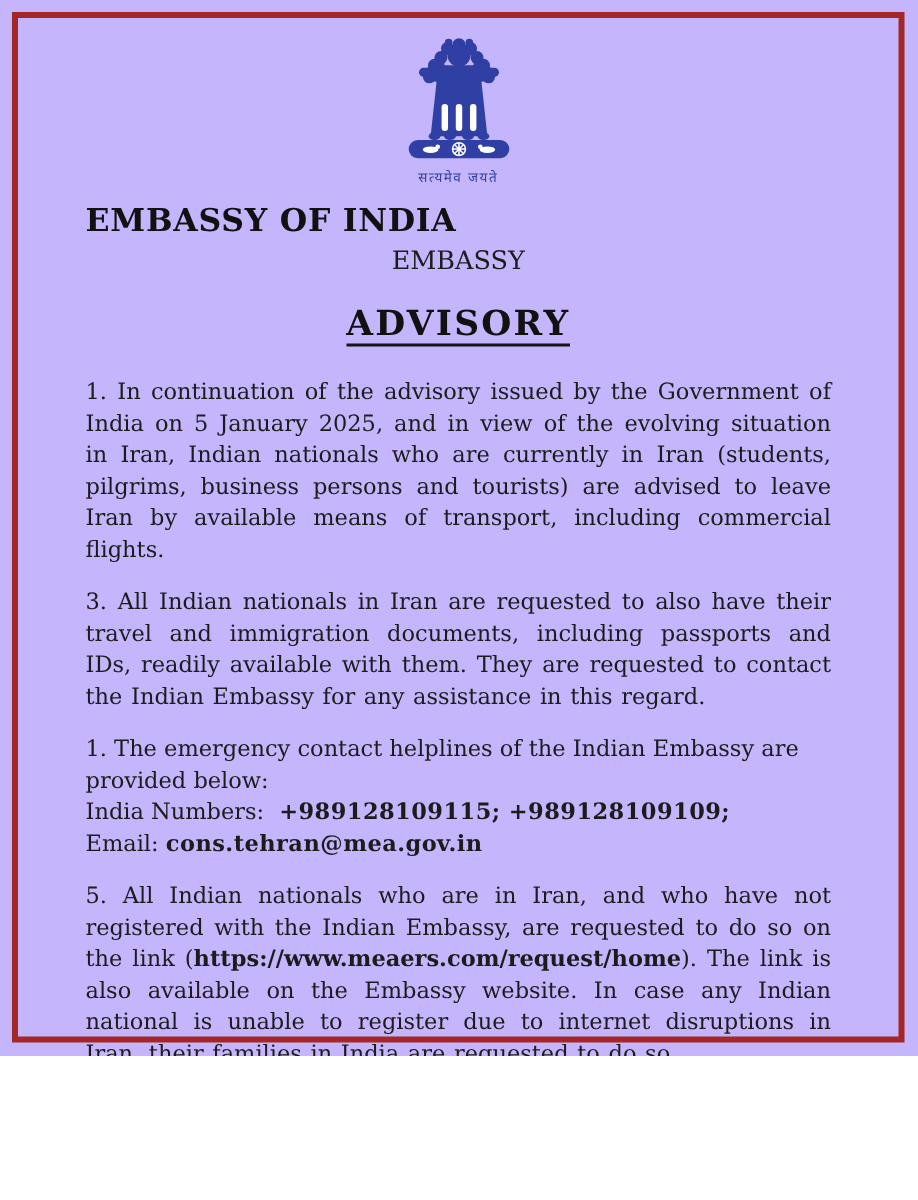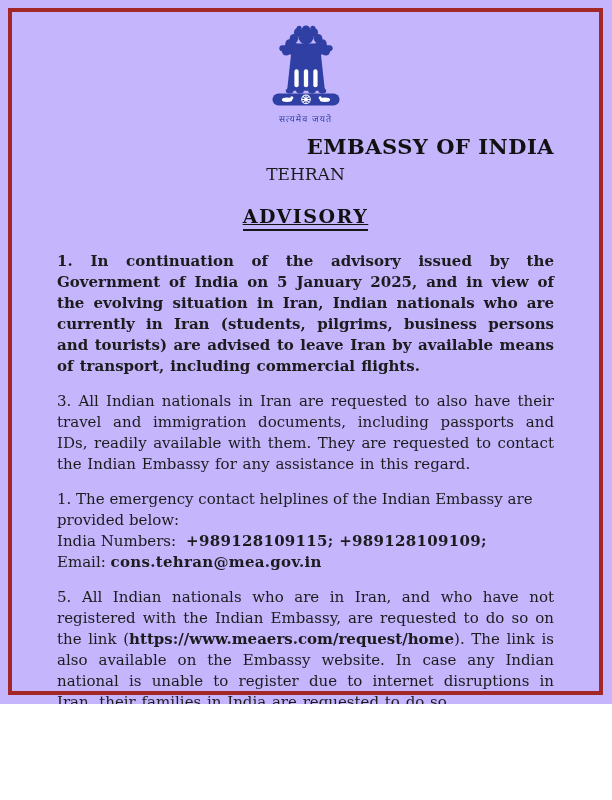--- a/index.html
+++ b/index.html
@@ -34,21 +34,21 @@
     margin-top: 4px;
   }
   .emblem-motto {
     font-size: 9px;
     color: #2f3fa3;
     letter-spacing: 1px;
     margin-top: 2px;
     line-height: 11px;
   }
   .org {
-    text-align: right;
+    text-align: left;
     font-weight: bold;
     font-size: 21px;
     letter-spacing: 0.5px;
     color: #111;
     margin-top: 10px;
     line-height: 24px;
   }
   .city {
     text-align: center;
     font-size: 17px;
@@ -56,46 +56,44 @@
     margin-top: 5px;
     line-height: 20px;
   }
   .title-wrap {
     text-align: center;
     margin-top: 20px;
   }
   .title {
     display: inline-block;
     font-weight: bold;
-    font-size: 19px;
+    font-size: 23px;
     letter-spacing: 1.5px;
     color: #111;
     border-bottom: 2.5px solid #161616;
     padding-bottom: 1px;
     line-height: 24px;
-    text-decoration: underline;
   }
   .date {
     text-align: right;
     font-size: 15px;
     color: #1c1c1c;
     margin-top: 14px;
     line-height: 18px;
   }
   .para {
     font-size: 15px;
     line-height: 21px;
     text-align: justify;
     color: #1c1c1c;
     margin: 14px 0 0 0;
     word-spacing: 1px;
   }
   .para.first {
     margin-top: 20px;
-    font-weight: bold;
   }
   .contact-block {
     margin-top: 14px;
     font-size: 15px;
     line-height: 21px;
     color: #1c1c1c;
   }
   .contact-line b {
     font-weight: bold;
     letter-spacing: 0.3px;
@@ -170,21 +168,21 @@
           <ellipse cx="28" cy="90.5" rx="6" ry="2.6"></ellipse>
           <circle cx="33.5" cy="88.2" r="1.8"></circle>
           <ellipse cx="72" cy="90.5" rx="6" ry="2.6"></ellipse>
           <circle cx="66.5" cy="88.2" r="1.8"></circle>
         </g>
       </svg>
       <div class="emblem-motto">सत्यमेव जयते</div>
     </div>
 
     <div class="org">EMBASSY OF INDIA</div>
-    <div class="city">TEHRAN</div>
+    <div class="city">EMBASSY</div>
 
     <div class="title-wrap">
       <span class="title">ADVISORY</span>
     </div>
 
 
     <p class="para first">1. In continuation of the advisory issued by the Government of India on 5 January 2025, and in view of the evolving situation in Iran, Indian nationals who are currently in Iran (students, pilgrims, business persons and tourists) are advised to leave Iran by available means of transport, including commercial flights.</p>
     <p class="para">3. All Indian nationals in Iran are requested to also have their travel and immigration documents, including passports and IDs, readily available with them. They are requested to contact the Indian Embassy for any assistance in this regard.</p>
 
     <div class="contact-block">

